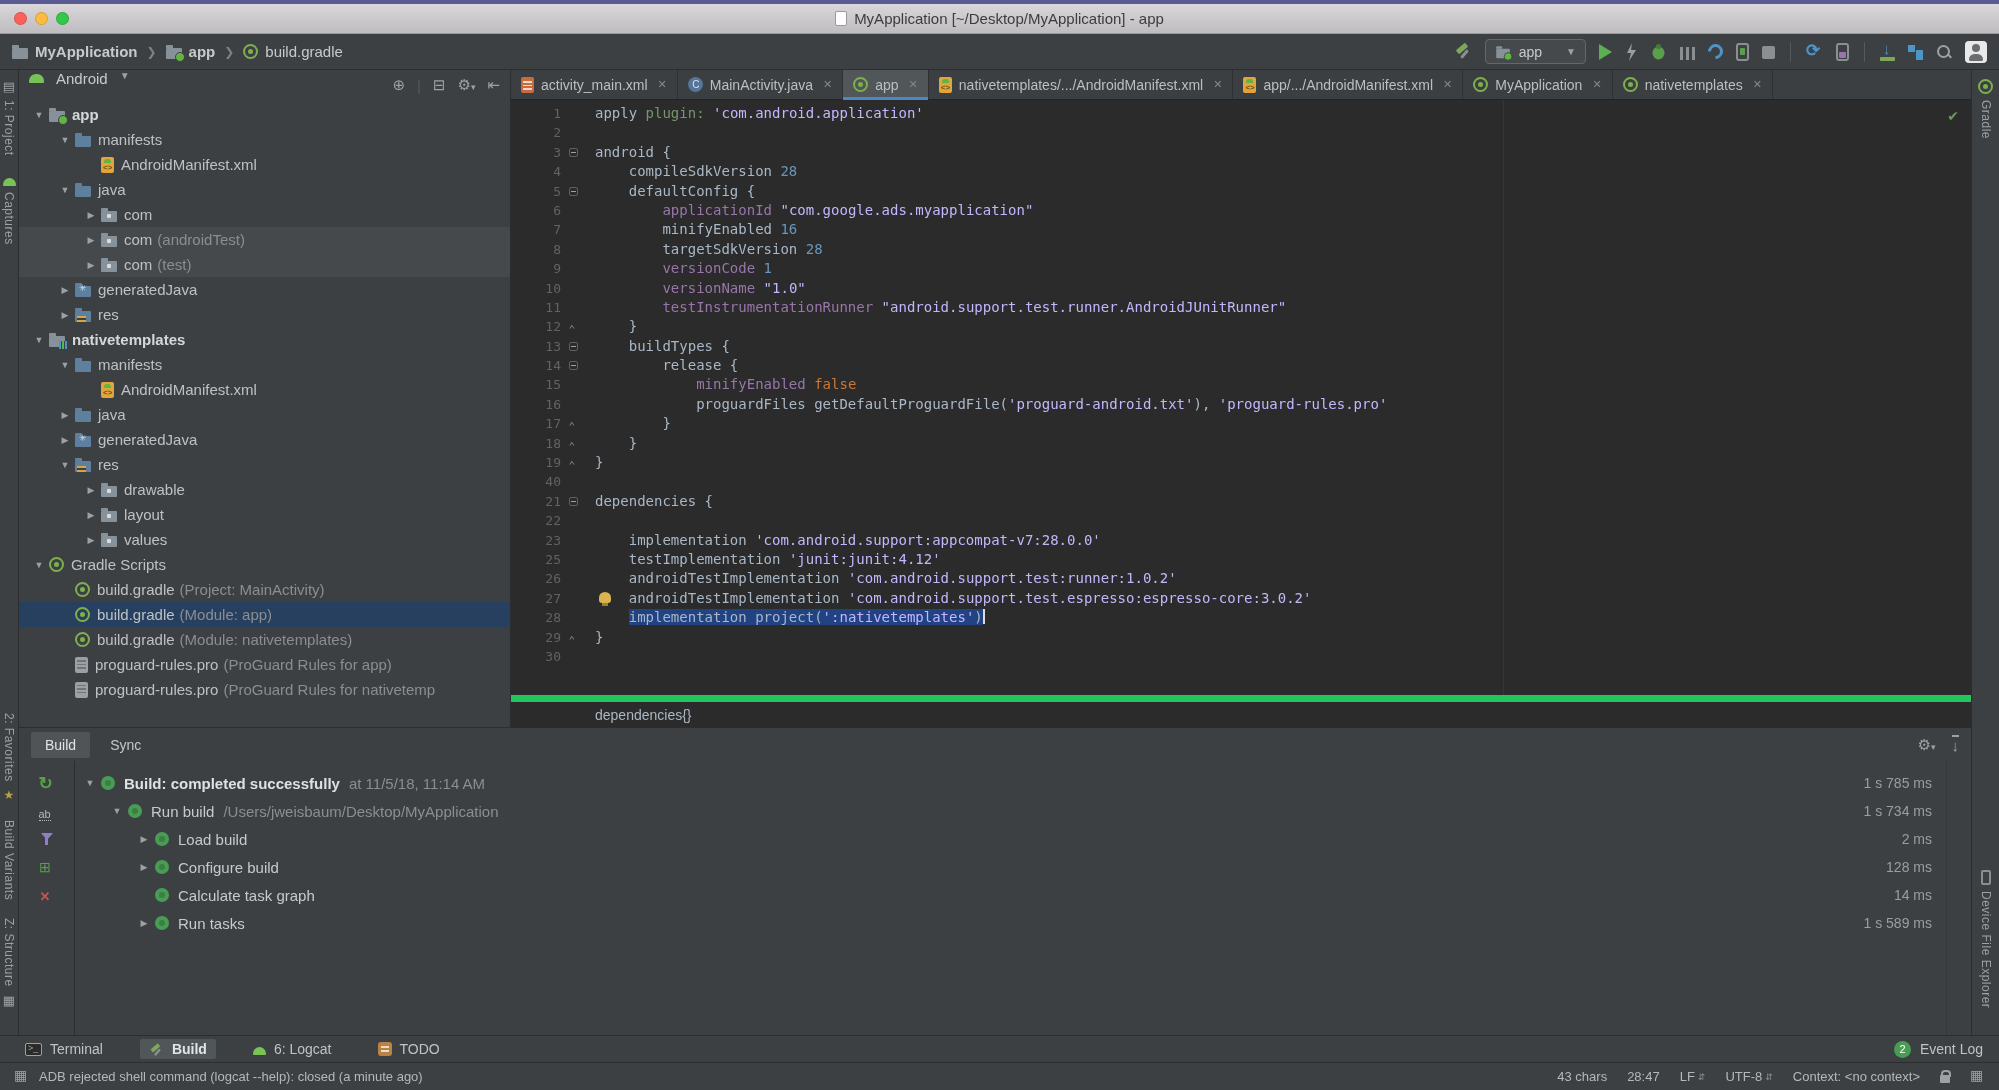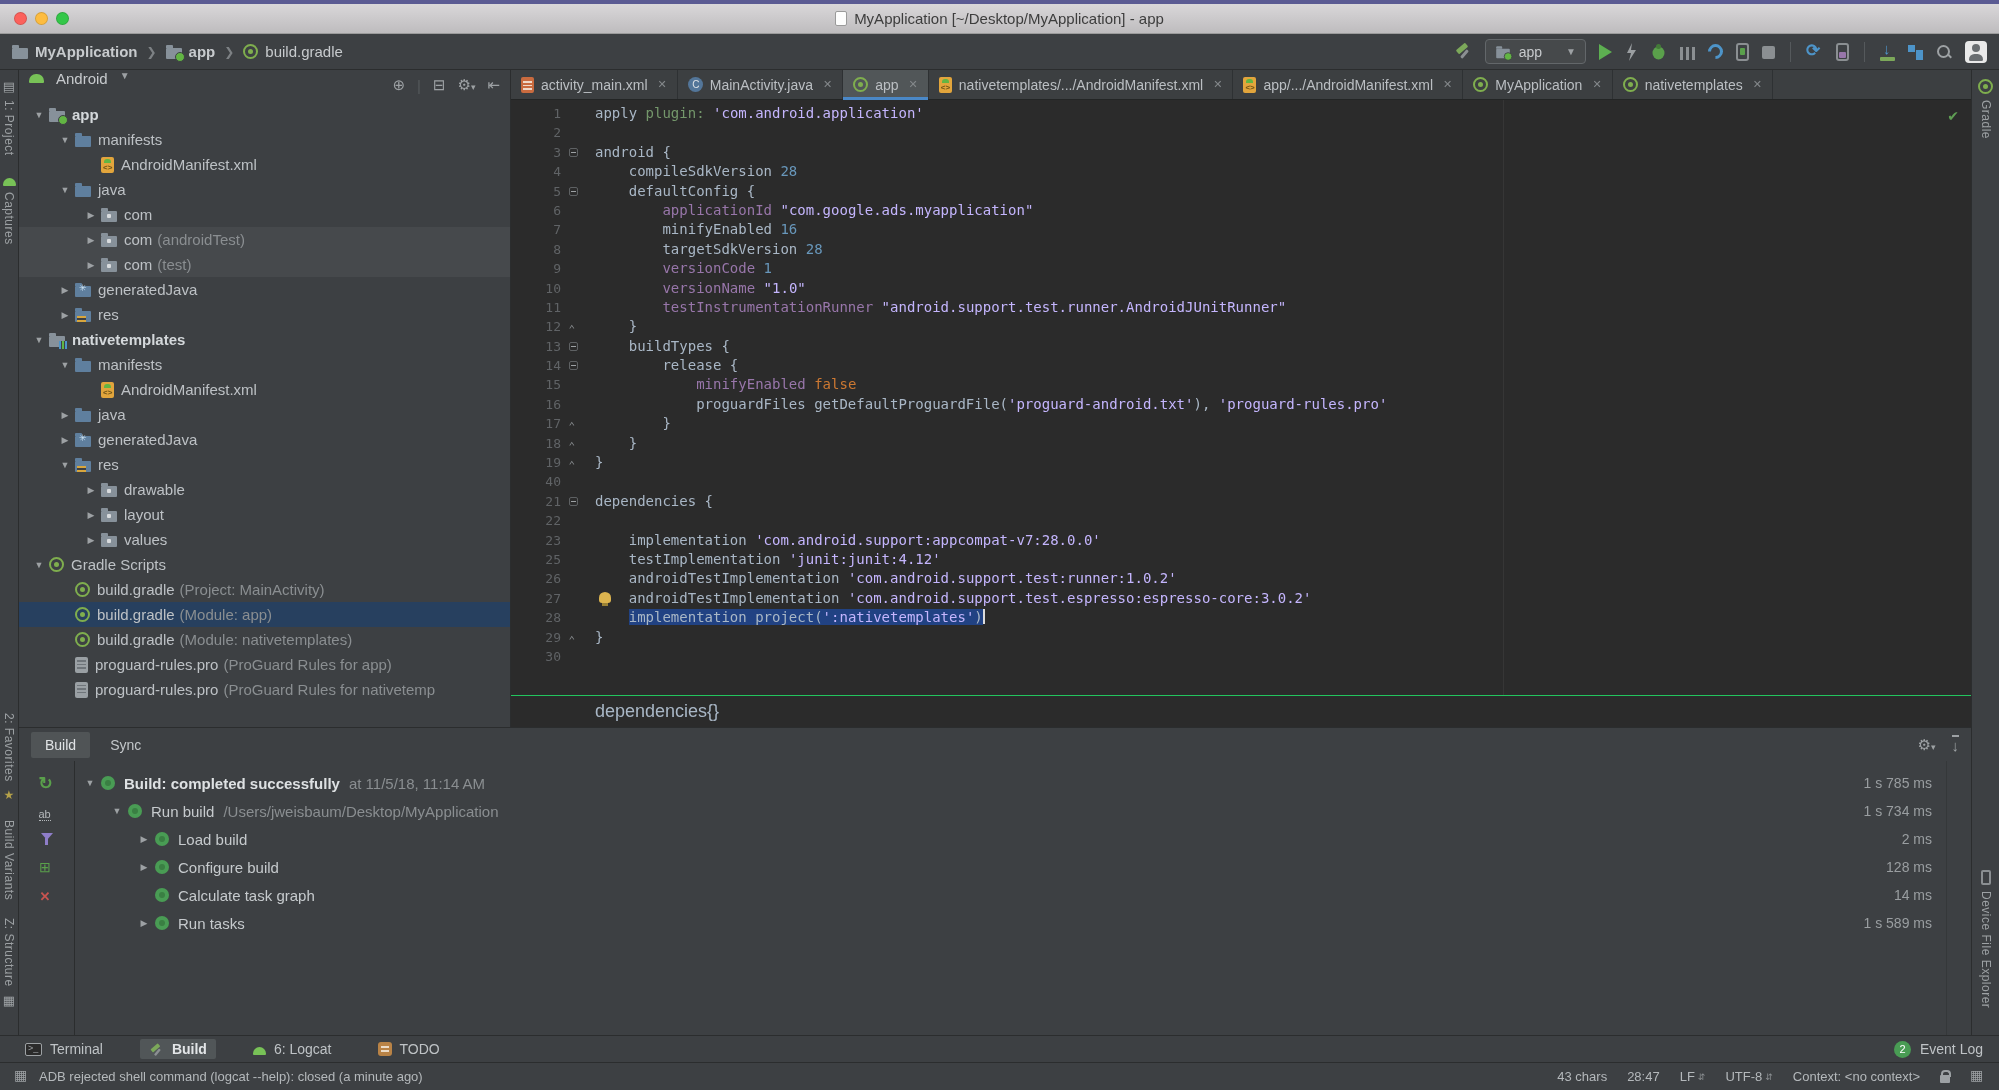--- a/index.html
+++ b/index.html
@@ -127,21 +127,21 @@
   .fm{display:inline-block;width:9px;height:9px;border:1px solid #5e6163;border-radius:2px;margin-top:5px;position:relative;background:#2b2b2b}
   .fm.o::before{content:"";position:absolute;left:1px;right:1px;top:3px;height:1px;background:#9da1a4}
   .fm.c{border:none;background:none}
   .fm.c::before{content:"⌃";position:absolute;left:0;top:-2px;font-size:11px;color:#8a8e91}
   .ctext{white-space:pre;padding-left:10px}
   .d{color:#a9b7c6}.s{color:#c4b5fd}.n{color:#6897bb}.k{color:#cc7832}.p{color:#9876aa}.m{color:#74976b}
   .selseg{background:#214283}
   .caret{display:inline-block;width:2px;height:15px;background:#dcdcdc;vertical-align:-2px}
   .bulb{position:absolute;left:88px;top:3px;width:12px;height:11px;background:#dcb44f;border-radius:50% 50% 3px 3px}
   .bulb::after{content:"";position:absolute;left:3px;bottom:-3px;width:6px;height:3px;background:#9a8135}
-  .ebreadcrumbs{height:32px;flex:none;border-top:1px solid #22c55e;display:flex;align-items:center;padding-left:84px;font-size:18px;color:#a9b7c6}
+  .ebreadcrumbs{height:32px;flex:none;border-top:7px solid #22c55e;display:flex;align-items:center;padding-left:84px;font-size:14px;color:#a9b7c6}
 
   
   .buildpanel{flex:1;border-top:1px solid #2b2d2e;display:flex;flex-direction:column;background:#3d4043;min-height:0}
   .bp-head{height:33px;flex:none;display:flex;align-items:center;padding:0 12px;gap:6px;font-size:14px;color:#c3c7ca}
   .bp-tab{padding:5px 14px;cursor:default}
   .bp-tab.sel{background:#505456;border-radius:2px;color:#e0e3e5}
   .bp-tools{margin-left:auto;display:flex;align-items:center;gap:16px;color:#9da1a4;font-size:15px}
   .bp-body{flex:1;display:flex;min-height:0}
   .bp-side{width:56px;flex:none;display:flex;flex-direction:column;align-items:center;gap:13px;padding-top:12px;border-right:1px solid #2b2d2e}
   .bp-side .i{cursor:default}

